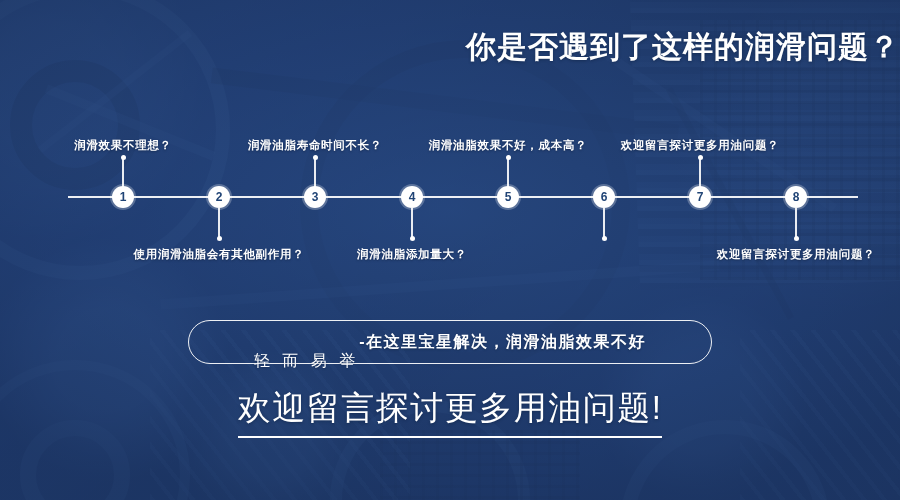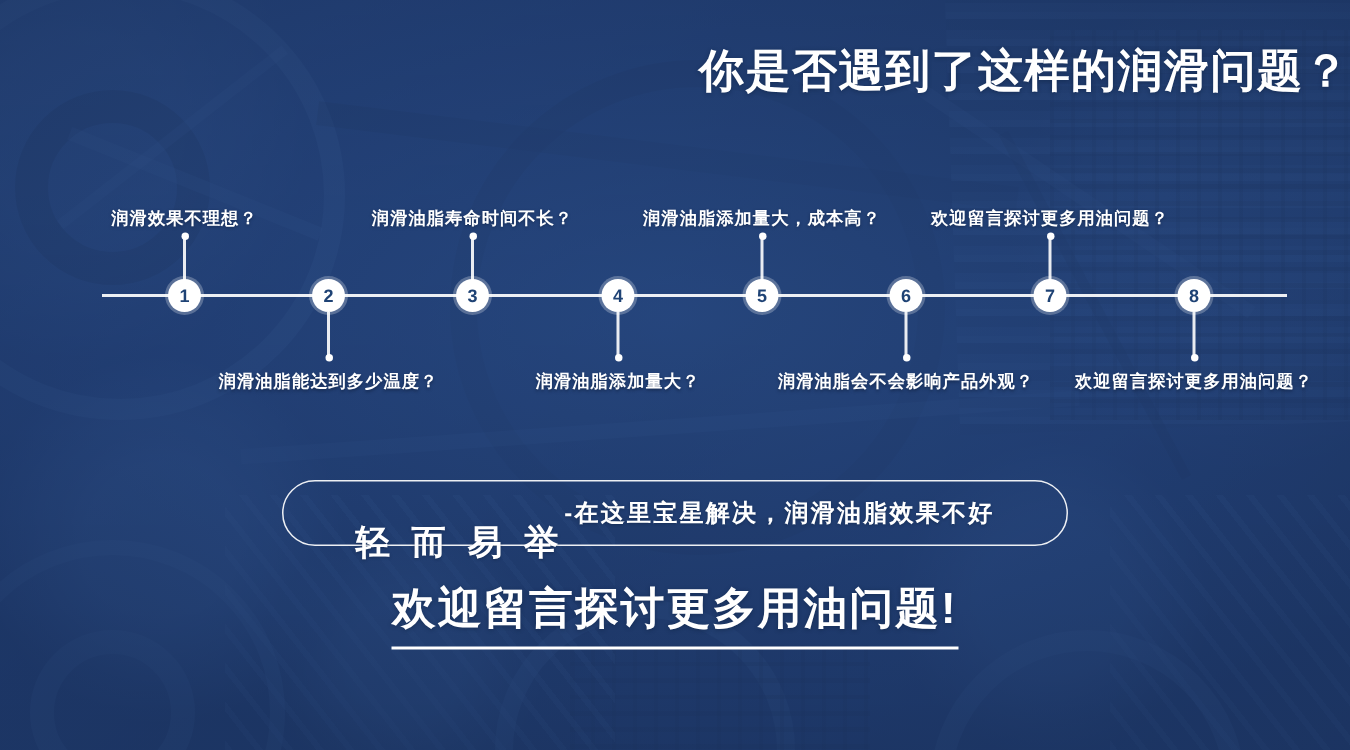--- a/index.html
+++ b/index.html
@@ -189,22 +189,22 @@
     box-sizing: border-box;
     border: 1.6px solid rgba(255,255,255,0.92);
     border-radius: 24px;
     display: flex;
     align-items: center;
     justify-content: center;
     color: #ffffff;
     white-space: nowrap;
   }
   .pill-strong {
-    font-size: 23px;
-    font-weight: bold;
+    font-size: 16px;
+    font-weight: normal;
     letter-spacing: 4px;
     text-shadow: 0 1px 2px rgba(12,28,56,0.45);
     margin-top: 38px;
   }
   .pill-rest {
     font-size: 16px;
     font-weight: bold;
     letter-spacing: 1.5px;
     text-shadow: 0 1px 2px rgba(12,28,56,0.45);
   }
@@ -212,22 +212,22 @@
   .cta {
     position: absolute;
     top: 386px;
     left: 0;
     width: 900px;
     text-align: center;
   }
   .cta-text {
     display: inline-block;
     color: #ffffff;
-    font-size: 29px;
-    font-weight: bold;
+    font-size: 33px;
+    font-weight: normal;
     letter-spacing: 1.5px;
     padding-bottom: 5px;
     border-bottom: 2.2px solid #ffffff;
     text-shadow: 0 1px 3px rgba(12,28,56,0.45);
   }
 </style>
 </head>
 <body>
 
 <div id="banner">
@@ -274,41 +274,40 @@
     <div class="timeline">
       <div class="axis"></div>
 
       <div class="dot up" style="left:123px;"></div>
       <div class="stem up" style="left:123px;"></div>
       <div class="tlabel up" style="left:123px;">润滑效果不理想？</div>
       <div class="node" style="left:123px;">1</div>
 
       <div class="dot down" style="left:219px;"></div>
       <div class="stem down" style="left:219px;"></div>
-      <div class="tlabel down" style="left:219px;">润滑油脂能达到多少温度？</div>
+      <div class="tlabel down" style="left:219px;">使用润滑油脂会有其他副作用？</div>
       <div class="node" style="left:219px;">2</div>
 
       <div class="dot up" style="left:315px;"></div>
       <div class="stem up" style="left:315px;"></div>
       <div class="tlabel up" style="left:315px;">润滑油脂寿命时间不长？</div>
       <div class="node" style="left:315px;">3</div>
 
       <div class="dot down" style="left:412px;"></div>
       <div class="stem down" style="left:412px;"></div>
       <div class="tlabel down" style="left:412px;">润滑油脂添加量大？</div>
       <div class="node" style="left:412px;">4</div>
 
       <div class="dot up" style="left:508px;"></div>
       <div class="stem up" style="left:508px;"></div>
-      <div class="tlabel up" style="left:508px;">润滑油脂添加量大，成本高？</div>
+      <div class="tlabel up" style="left:508px;">润滑油脂效果不好，成本高？</div>
       <div class="node" style="left:508px;">5</div>
 
       <div class="dot down" style="left:604px;"></div>
       <div class="stem down" style="left:604px;"></div>
-      <div class="tlabel down" style="left:604px;">润滑油脂会不会影响产品外观？</div>
       <div class="node" style="left:604px;">6</div>
 
       <div class="dot up" style="left:700px;"></div>
       <div class="stem up" style="left:700px;"></div>
       <div class="tlabel up" style="left:700px;">欢迎留言探讨更多用油问题？</div>
       <div class="node" style="left:700px;">7</div>
 
       <div class="dot down" style="left:796px;"></div>
       <div class="stem down" style="left:796px;"></div>
       <div class="tlabel down" style="left:796px;">欢迎留言探讨更多用油问题？</div>

